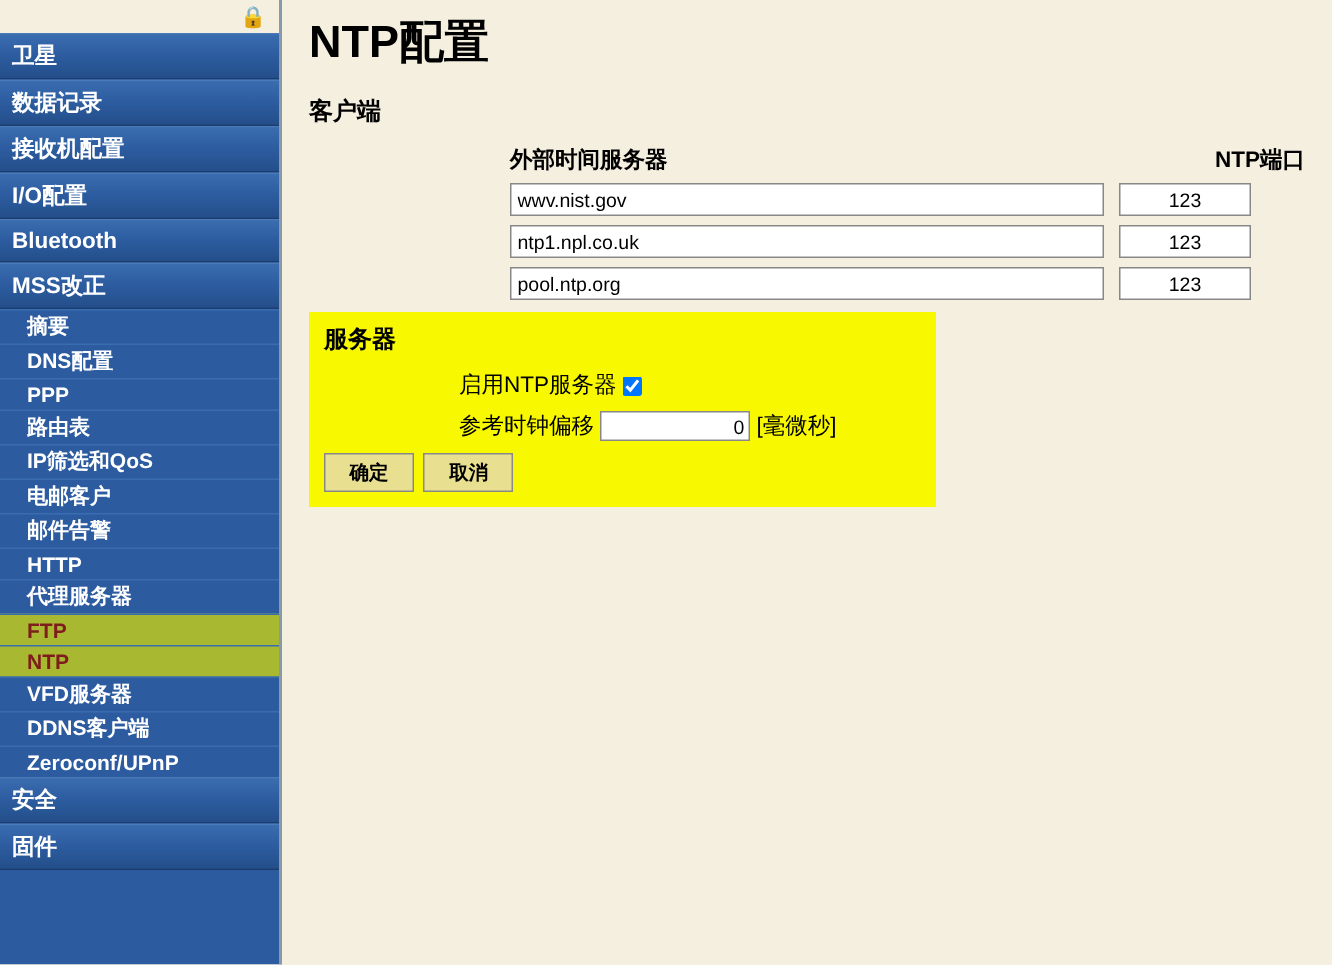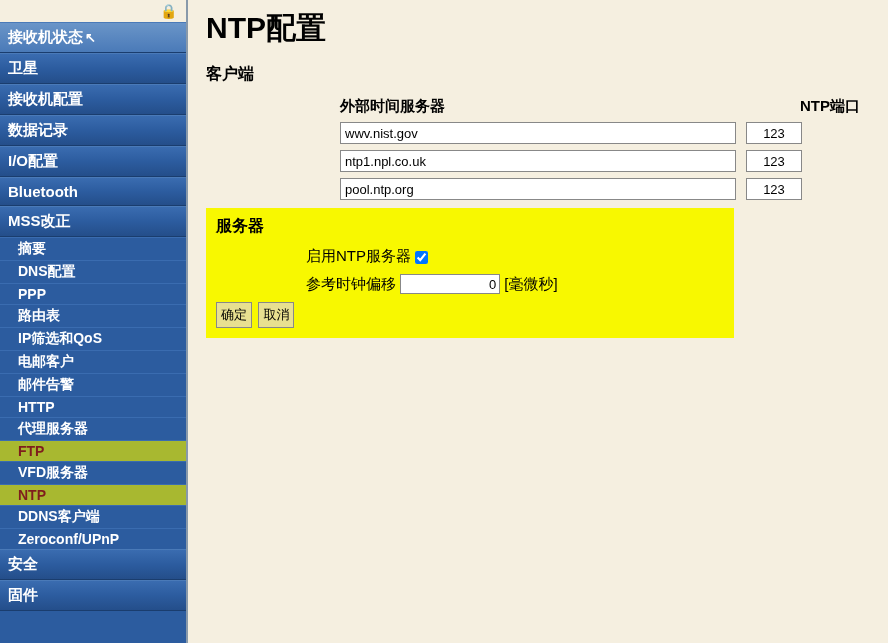--- a/index.html
+++ b/index.html
@@ -81,53 +81,53 @@
     .form-area {
       margin-left: 90px;
       margin-bottom: 8px;
       padding-left: 44px;
     }
     .header-row {
       display: flex;
       margin-bottom: 6px;
     }
     .col-server { width: 450px; font-size: 15px; font-weight: bold; }
-    .col-port { width: 80px; font-size: 15px; text-align: center; font-weight: bold;}
+    .col-port { width: 80px; font-size: 15px; text-align: right; font-weight: bold;}
     .input-row {
       display: flex;
       margin-bottom: 6px;
       gap: 10px;
     }
     .server-input {
       width: 396px;
       height: 22px;
       border: 1px solid #888;
       padding: 2px 4px;
       font-size: 13px;
       background: #fff;
     }
     .port-input {
-      width: 56px;
+      width: 88px;
       height: 22px;
       border: 1px solid #888;
       padding: 2px 4px;
       font-size: 13px;
       text-align: center;
       background: #fff;
     }
     .checkbox-row {
       margin-left: 90px;
       margin-bottom: 6px;
       font-size: 15px;
     }
     .checkbox-row label { margin-right: 4px; }
     .yellow-panel {
       background: #f8f800;
       padding: 8px 10px 10px 10px;
-      width: 528px;
+      width: 418px;
       margin-top: 4px;
     }
     .yellow-panel .section-label {
       margin-bottom: 10px;
     }
     .yellow-row {
       margin-left: 90px;
       margin-bottom: 8px;
       font-size: 15px;
     }
@@ -138,57 +138,57 @@
       text-align: right;
       padding: 1px 3px;
       font-size: 13px;
     }
     .btn-row {
       margin-top: 4px;
     }
     .btn {
       border: 1px solid #888;
       background: #e8e090;
-      padding: 3px 4px;
+      padding: 3px 16px;
       font-size: 13px;
       cursor: pointer;
       margin-right: 2px;
+      font-weight: bold;
     }
     input[type="checkbox"] {
       vertical-align: middle;
     }
   </style>
 </head>
 <body>
 
 <div class="sidebar">
   <div class="lock-icon-wrap">
     <span>🔒</span>
   </div>
   <div id="nav-container">
-      <div class="nav-item hover">接收机状态<span class="cursor-icon">↖</span></div>
       <div class="nav-item">卫星</div>
+      <div class="nav-item">数据记录</div>
       <div class="nav-item">接收机配置</div>
-      <div class="nav-item">数据记录</div>
       <div class="nav-item">I/O配置</div>
       <div class="nav-item">Bluetooth</div>
       <div class="nav-item">MSS改正</div>
       <div class="sub-items">
         <div class="sub-item">摘要</div>
         <div class="sub-item">DNS配置</div>
         <div class="sub-item">PPP</div>
         <div class="sub-item">路由表</div>
         <div class="sub-item">IP筛选和QoS</div>
         <div class="sub-item">电邮客户</div>
         <div class="sub-item">邮件告警</div>
         <div class="sub-item">HTTP</div>
         <div class="sub-item">代理服务器</div>
         <div class="sub-item active">FTP</div>
+        <div class="sub-item active">NTP</div>
         <div class="sub-item">VFD服务器</div>
-        <div class="sub-item active">NTP</div>
         <div class="sub-item">DDNS客户端</div>
         <div class="sub-item">Zeroconf/UPnP</div>
       </div>
       <div class="nav-item">安全</div>
       <div class="nav-item">固件</div>
     </div>
 </div>
 
 <div class="content">
   <h1>NTP配置</h1>

